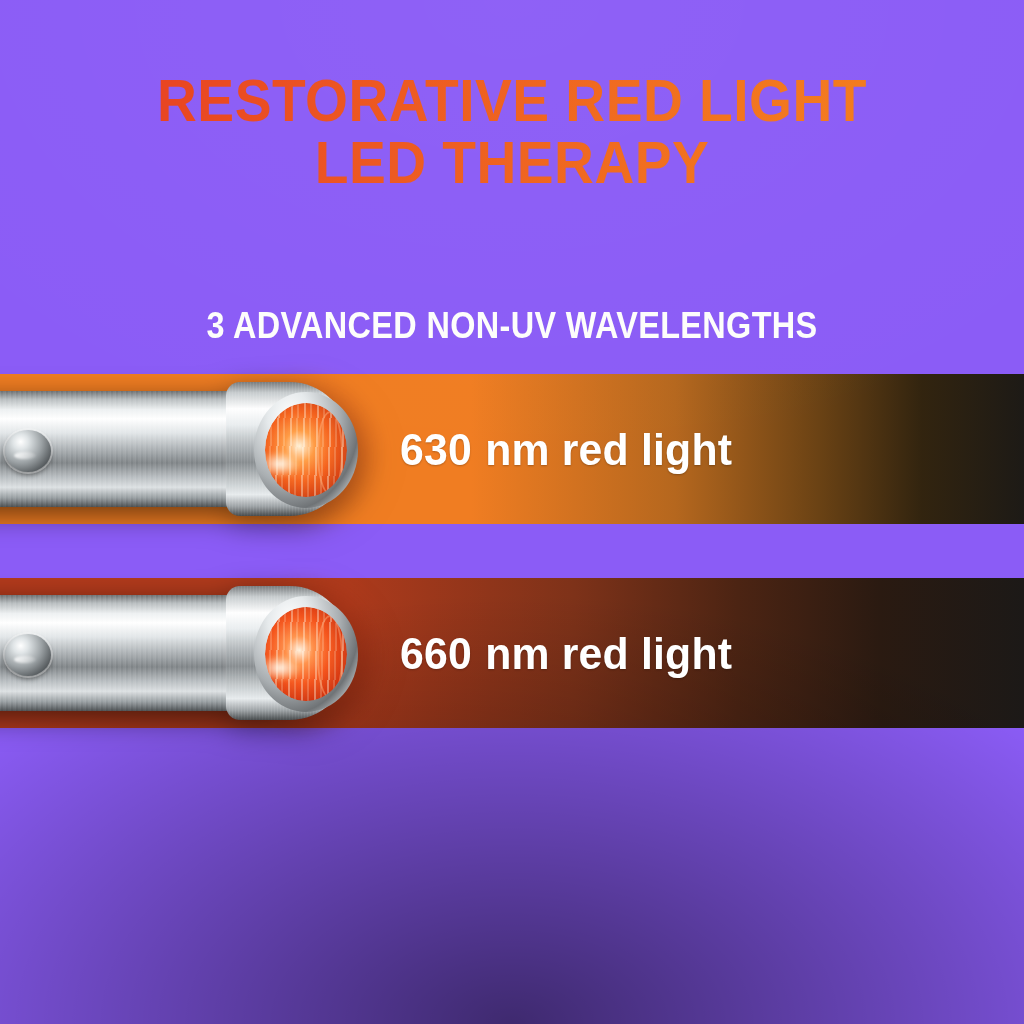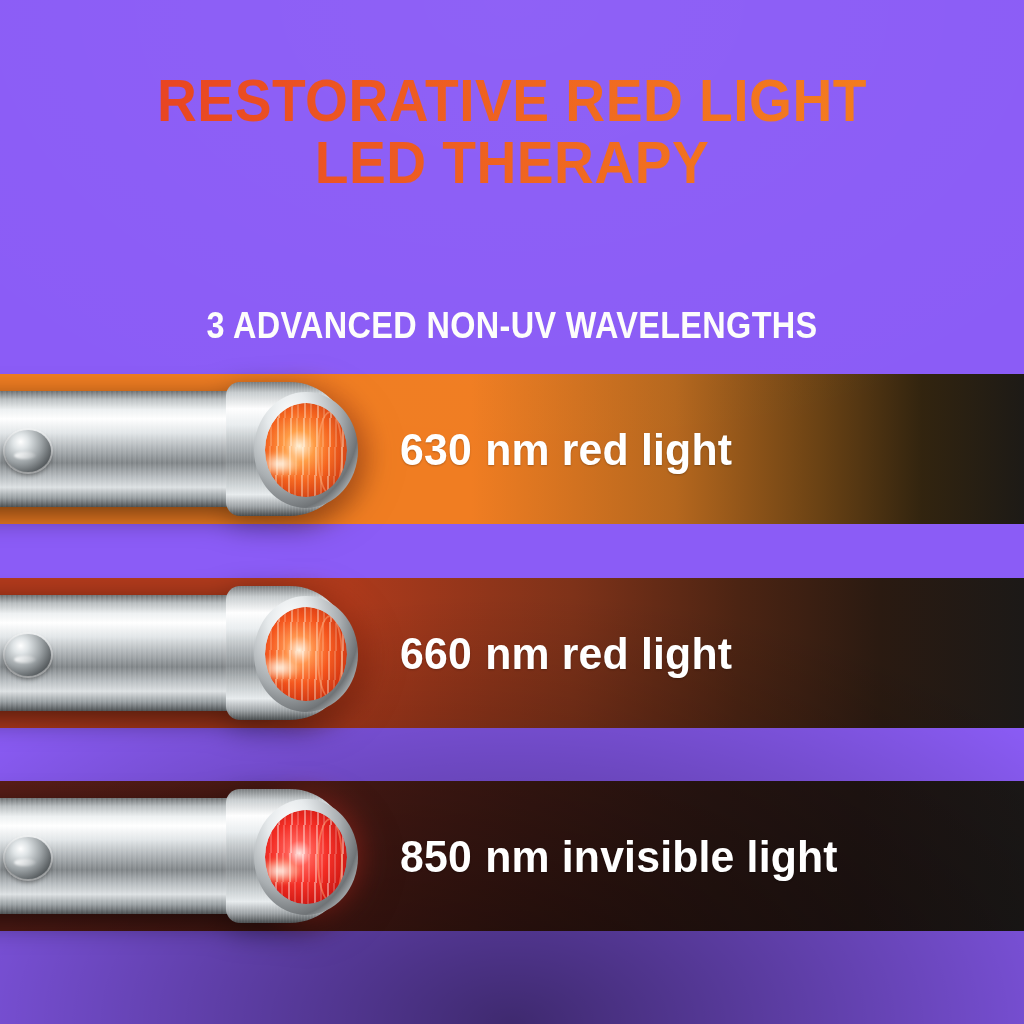--- a/index.html
+++ b/index.html
@@ -254,37 +254,14 @@
         <div class="hotspot"></div>
       </div>
     </div>
 
     <div class="label">
       <span class="num">660</span>
       <span class="desc">nm red light</span>
     </div>
   </div>
 
-  <div class="row r3">
-    <div class="band b3"></div>
-
-    <div class="torch">
-      <div class="barrel"></div>
-
-      <div class="button"></div>
-      <div class="head"></div>
-      <div class="glow"></div>
-      <div class="bezel"></div>
-      <div class="lens">
-        <div class="core"></div>
-        <div class="streaks"></div>
-        <div class="innerring"></div>
-        <div class="hotspot"></div>
-      </div>
-    </div>
-
-    <div class="label">
-      <span class="num">850</span>
-      <span class="desc">nm invisible light</span>
-    </div>
-  </div>
 
 </div>
 
 </body></html>

